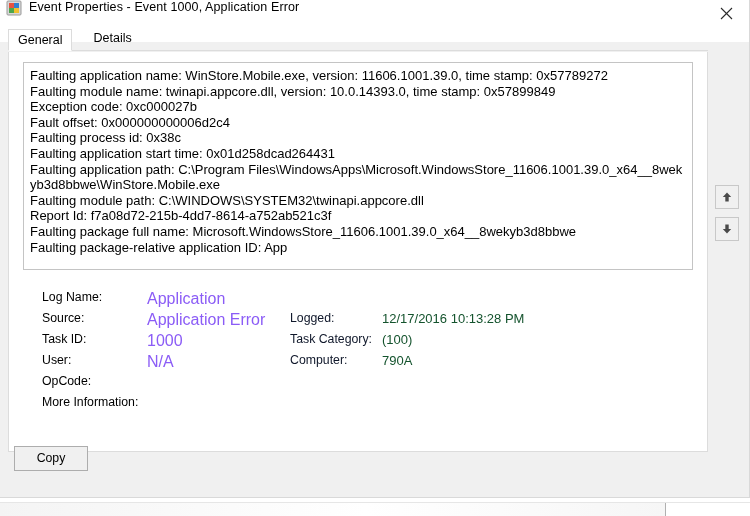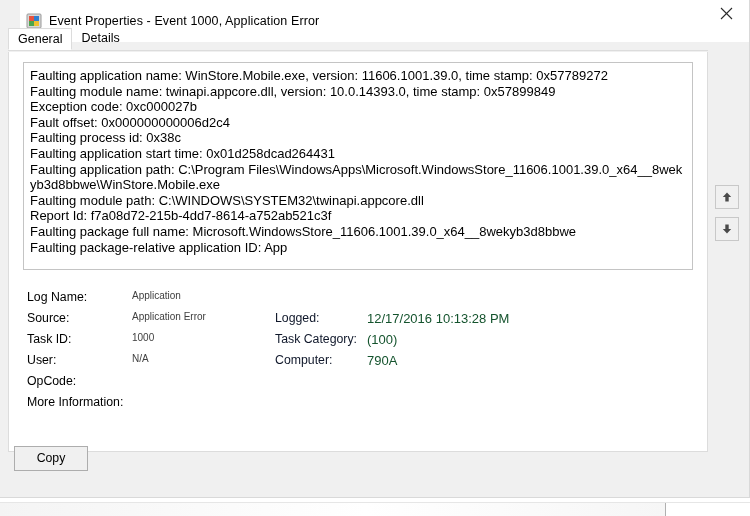--- a/index.html
+++ b/index.html
@@ -29,22 +29,21 @@
     border-top: none;
     border-left: none;
   }
 
   
   #titlebar {
     position: relative;
     height: 42px;
     background: #ffffff;
     display: flex;
-    align-items: center;
-    margin-left: 20px;
+    align-items: flex-start;
   }
   #titlebar .app-icon {
     width: 16px;
     height: 16px;
     margin-left: 6px;
     margin-right: 7px;
     flex: none;
     position: relative;
   }
   #titlebar .title-text {
@@ -66,21 +65,22 @@
 
   
   #tabstrip {
     position: absolute;
     left: 8px;
     top: 28px;
     width: 700px;
     height: 22px;
     border-bottom: 1px solid #dcdcdc;
     display: flex;
-    align-items: flex-start;
+    align-items: center;
+    gap: 12px;
   }
   .tab {
     height: 22px;
     line-height: 21px;
     padding: 0 9px;
     font-size: 12.5px;
     color: #000;
     box-sizing: border-box;
     background: transparent;
     position: relative;
@@ -130,33 +130,34 @@
   
   #details {
     position: absolute;
     left: 18px;
     top: 238px;
     width: 650px;
   }
   .det-row {
     height: 21px;
     position: relative;
+    margin-left: 15px;
   }
   .det-label {
     position: absolute;
     left: 0;
     font-size: 12.3px;
     color: #000;
     white-space: nowrap;
   }
   .det-value {
     position: absolute;
     left: 105px;
-    font-size: 10px;
-    color: #404040;
+    font-size: 16px;
+    color: #8b5cf6;
     white-space: nowrap;
   }
   .det-label2 {
     position: absolute;
     left: 248px;
     font-size: 12.3px;
     color: #0f172a;
     white-space: nowrap;
   }
   .det-value2 {

